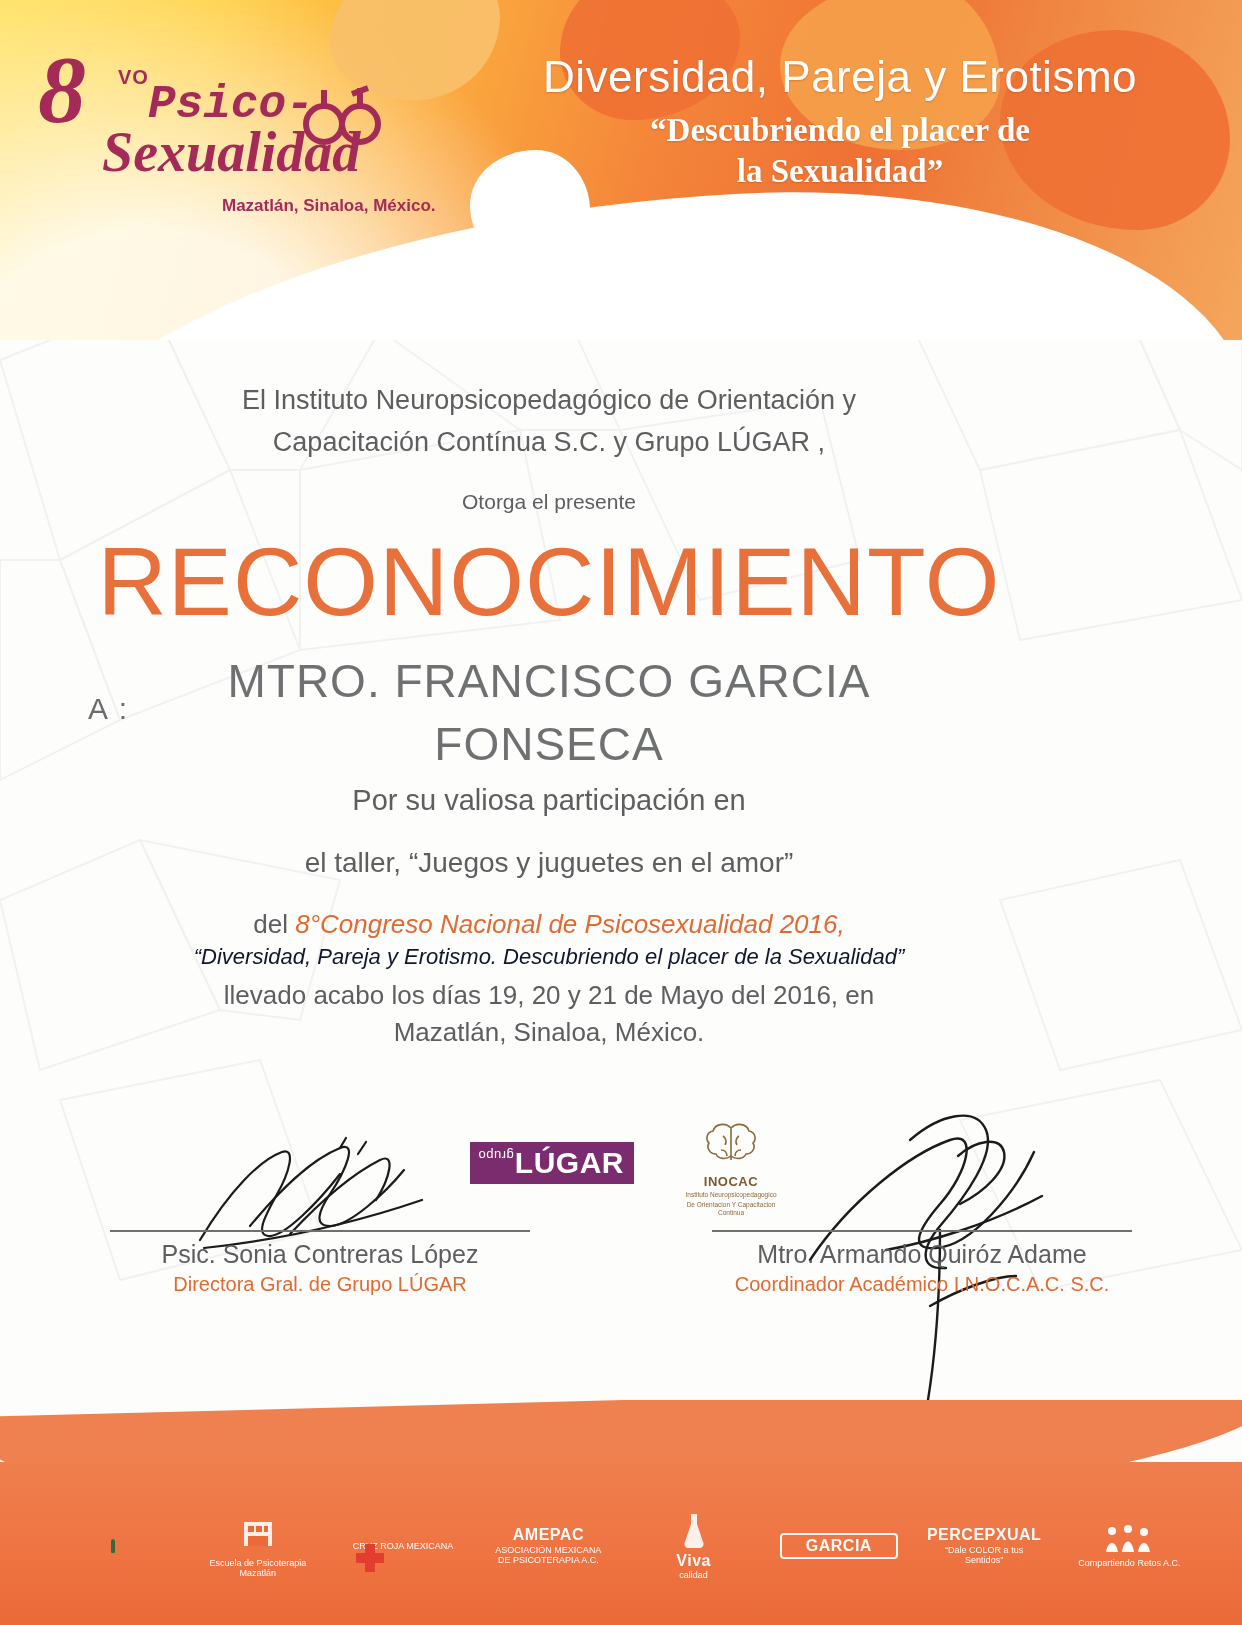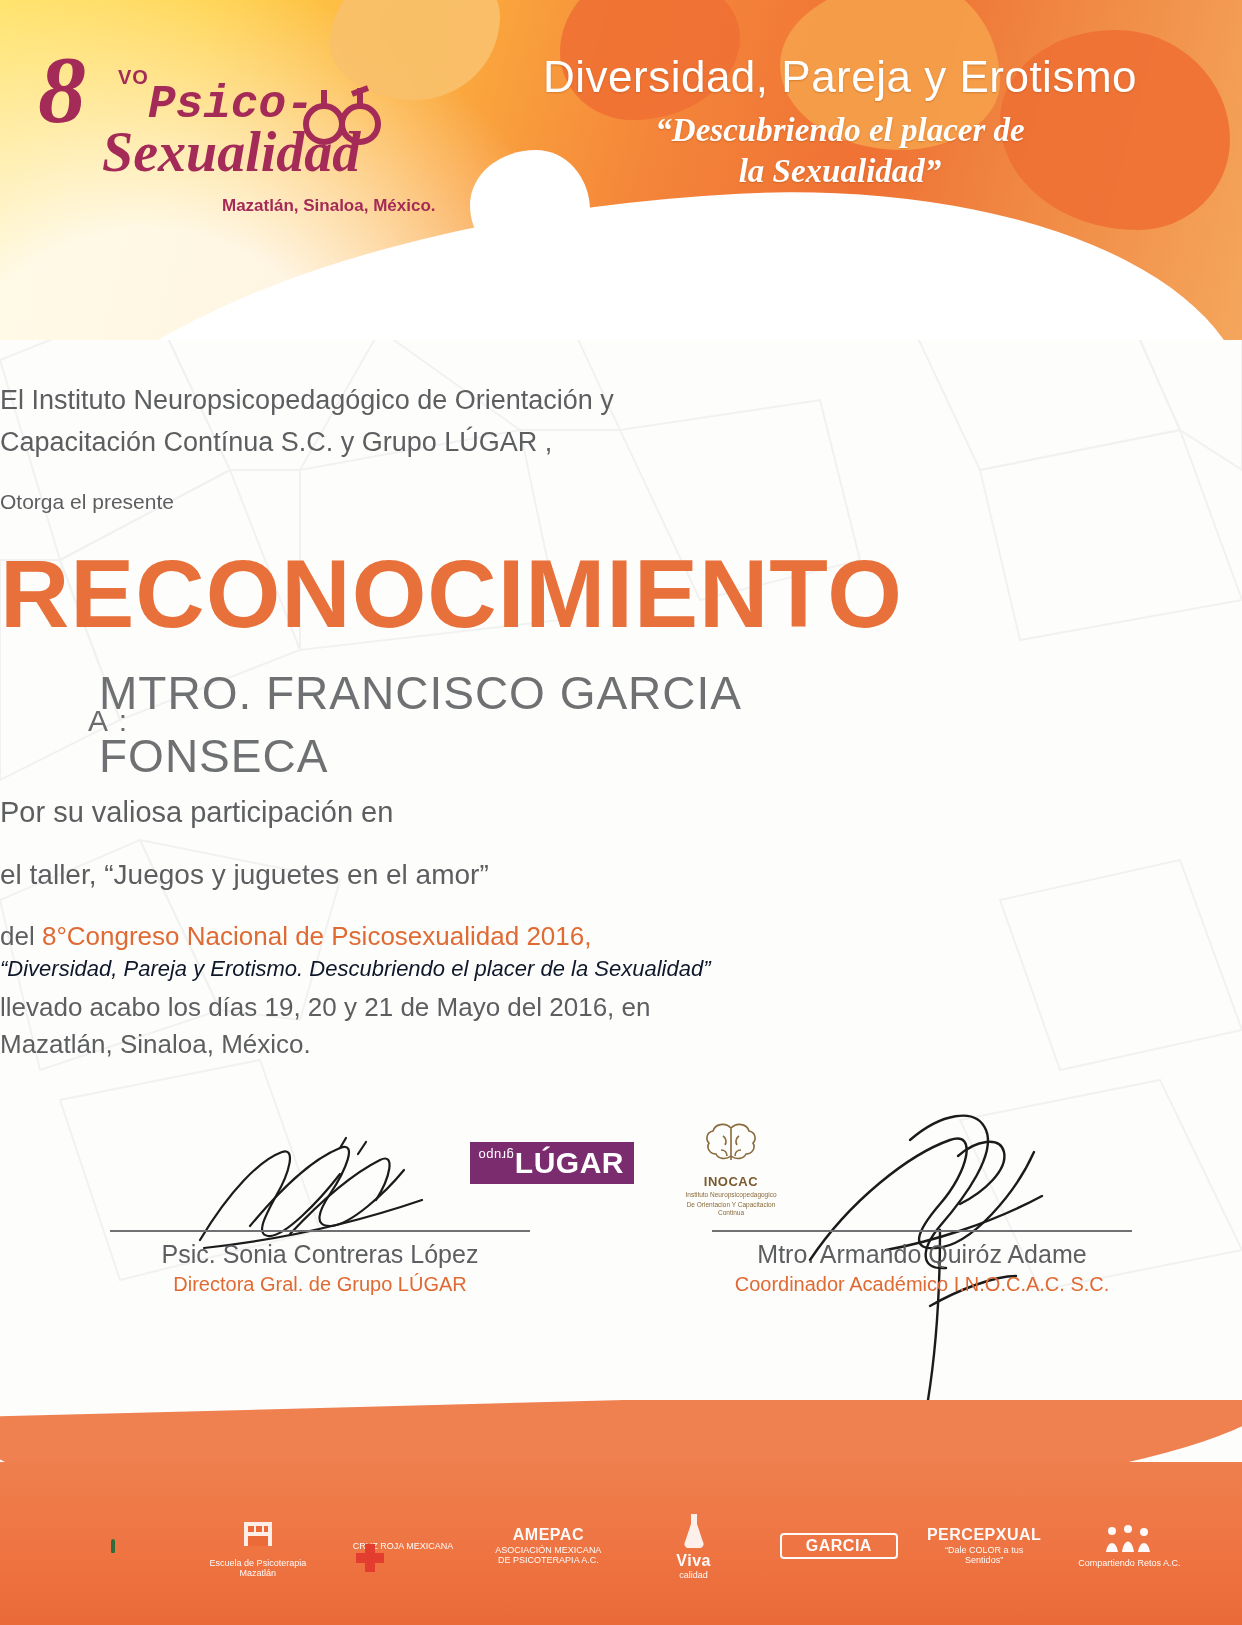--- a/index.html
+++ b/index.html
@@ -138,51 +138,50 @@
     color: #ffffff;
   }
   .header-title .t1 {
     font-size: 44px;
     letter-spacing: .5px;
     text-shadow: 0 1px 2px rgba(150,70,10,.35);
   }
   .header-title .t2 {
     margin-top: 8px;
     font-family: "Liberation Serif", serif;
-    font-style: italic;
     font-weight: 700;
     font-size: 33px;
     line-height: 1.25;
     text-shadow: 0 1px 2px rgba(150,70,10,.35);
   }
 
   
   .body-wrap {
     position: absolute;
     left: 0;
     top: 380px;
     width: 1098px;
-    text-align: left;
+    text-align: center;
   }
   .grantor {
     font-size: 27px;
     line-height: 1.55;
     color: #5d5e60;
   }
   .otorga {
     margin-top: 26px;
     font-size: 21px;
     color: #5d5e60;
   }
   .reconocimiento {
-    margin-top: 30px;
+    margin-top: 18px;
     font-size: 96px;
     letter-spacing: 1px;
     color: #e8703a;
-    font-weight: 700;
+    font-weight: 400;
     line-height: 1.05;
     white-space: nowrap;
   }
   .awardee-row {
     position: relative;
     margin-top: 18px;
     height: 140px;
   }
   .a-label {
     position: absolute;
@@ -209,20 +208,21 @@
     margin-top: 30px;
     font-size: 28px;
     color: #5d5e60;
   }
   .del-line {
     margin-top: 30px;
     font-size: 26px;
     color: #5d5e60;
   }
   .del-line .ital {
+    font-style: italic;
     color: #e06a33;
   }
   .quote-line {
     margin-top: 4px;
     font-size: 22px;
     font-style: italic;
     color: #0f172a;
   }
   .dates-line {
     margin-top: 10px;

